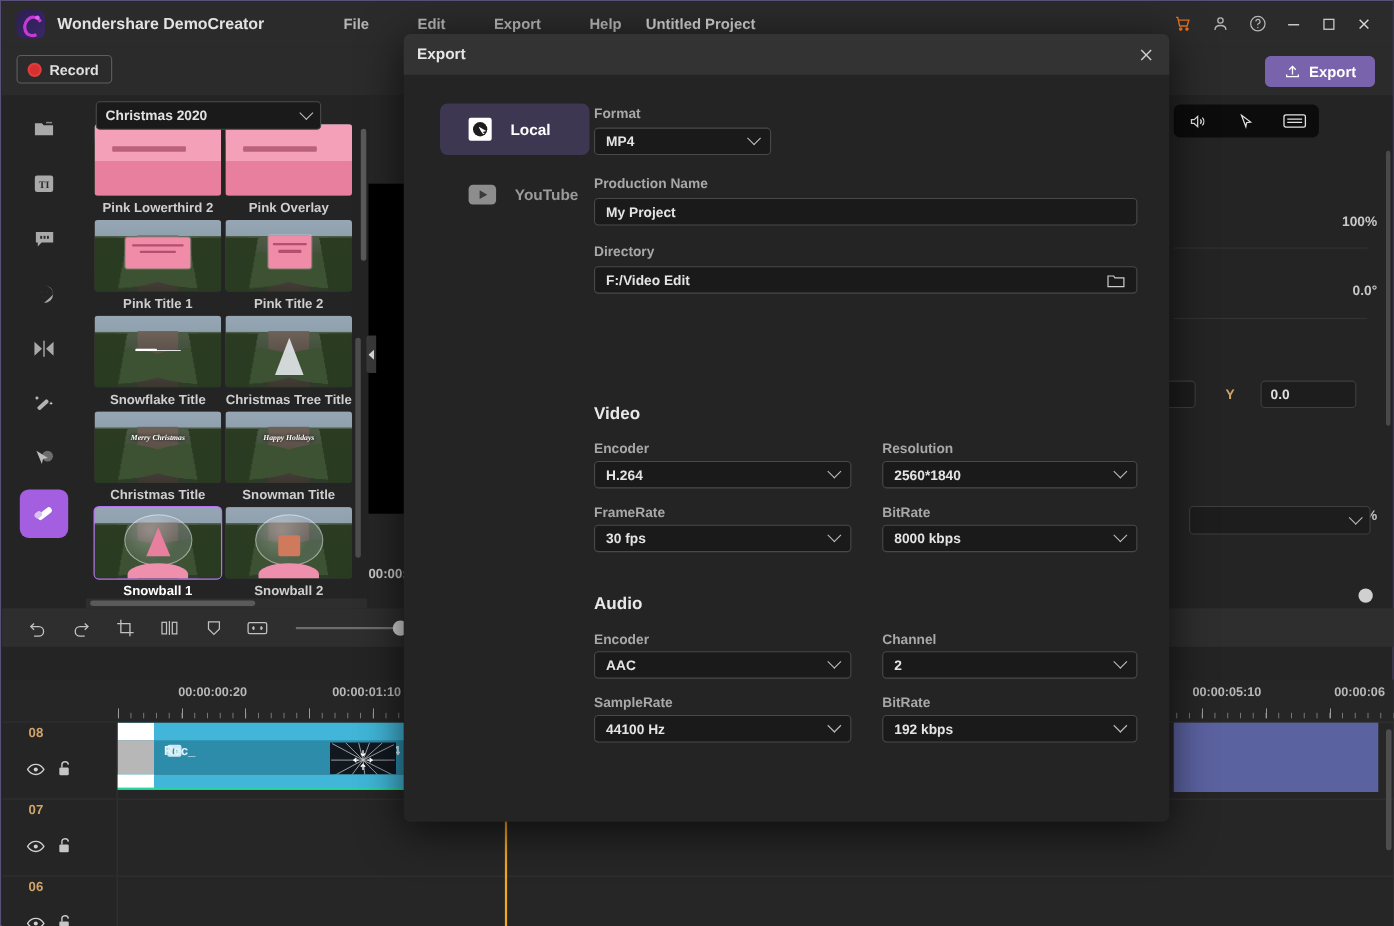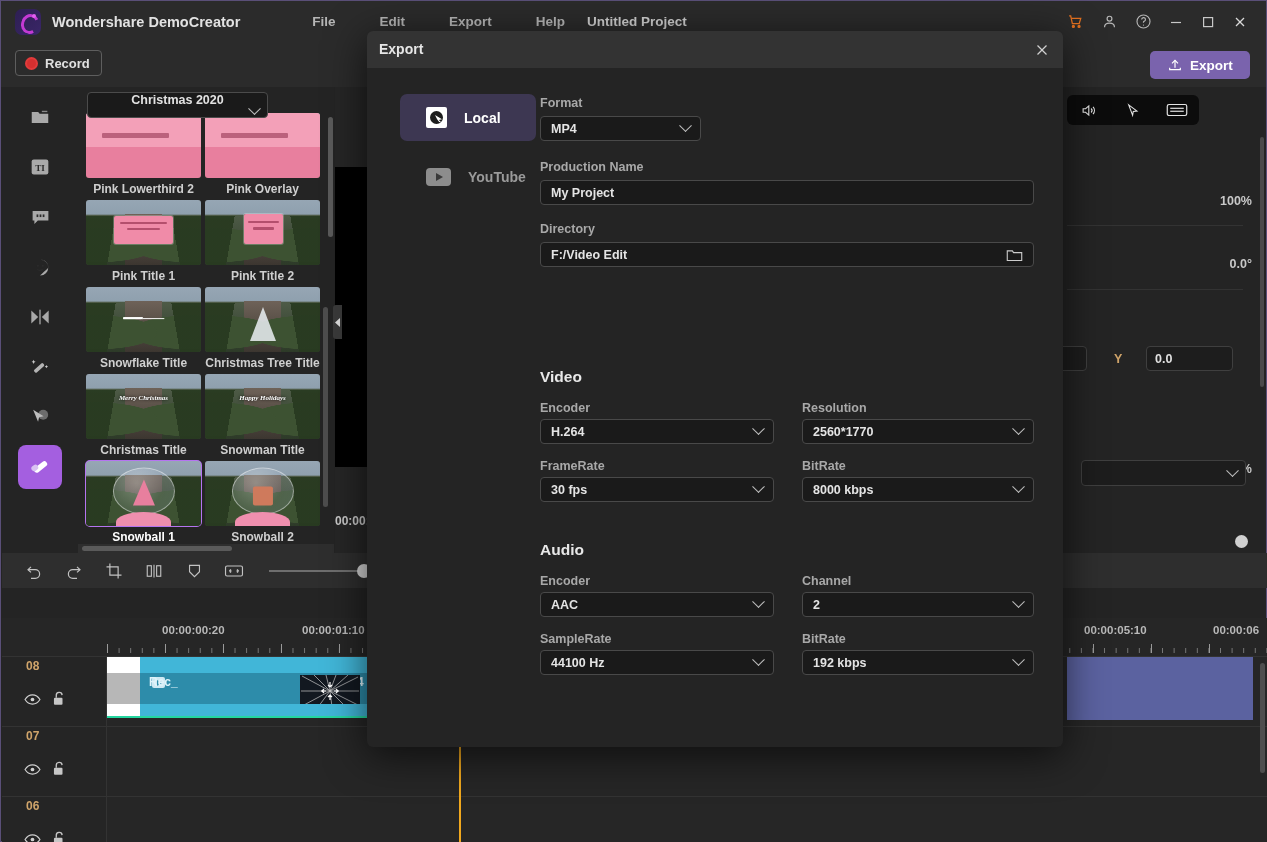--- a/index.html
+++ b/index.html
@@ -90,24 +90,24 @@
   }
   .rail-item.first { margin-top: 8px; }
   .rail-item.active { background: #a45fe0; }
 
   
   .library {
     position: absolute; left: 77px; top: 86px; width: 256px; height: 466px;
     background: #242424; overflow: hidden;
   }
   .lib-select {
-    position: absolute; left: 9px; top: 5px; width: 181px; height: 26px;
+    position: absolute; left: 9px; top: 5px; width: 205px; height: 26px;
     background: #1a1a1a; border: 1px solid #4b4b4b; border-radius: 4px;
     display: flex; align-items: center; padding: 0 8px;
-    font-size: 12.5px; color: #e2e2e2; cursor: default; z-index: 5; flex-direction: column;
+    font-size: 12.5px; color: #e2e2e2; cursor: default; z-index: 5;
   }
   .lib-select .cv { margin-left: auto; }
   .grid {
     position: absolute; left: 8px; top: 26px; width: 248px;
     display: flex; flex-wrap: wrap; gap: 0 4px;
   }
   .cell { width: 115px; margin-bottom: 4px; }
   .thumb {
     width: 115px; height: 65px; border-radius: 3px; overflow: hidden;
     position: relative; background: #3a3a3a;
@@ -885,21 +885,21 @@
     </div>
 
     <div class="sec-title" style="left:173px;top:337px">Video</div>
     <div class="fld-label" style="left:173px;top:370px">Encoder</div>
     <div class="fld" style="left:173px;top:388px;width:234px">
       <span>H.264</span>
       <span class="cv"></span>
     </div>
     <div class="fld-label" style="left:435px;top:370px">Resolution</div>
     <div class="fld" style="left:435px;top:388px;width:232px">
-      <span>2560*1770</span>
+      <span>2560*1840</span>
       <span class="cv"></span>
     </div>
     <div class="fld-label" style="left:173px;top:428px">FrameRate</div>
     <div class="fld" style="left:173px;top:446px;width:234px">
       <span>30 fps</span>
       <span class="cv"></span>
     </div>
     <div class="fld-label" style="left:435px;top:428px">BitRate</div>
     <div class="fld" style="left:435px;top:446px;width:232px">
       <span>8000 kbps</span>

